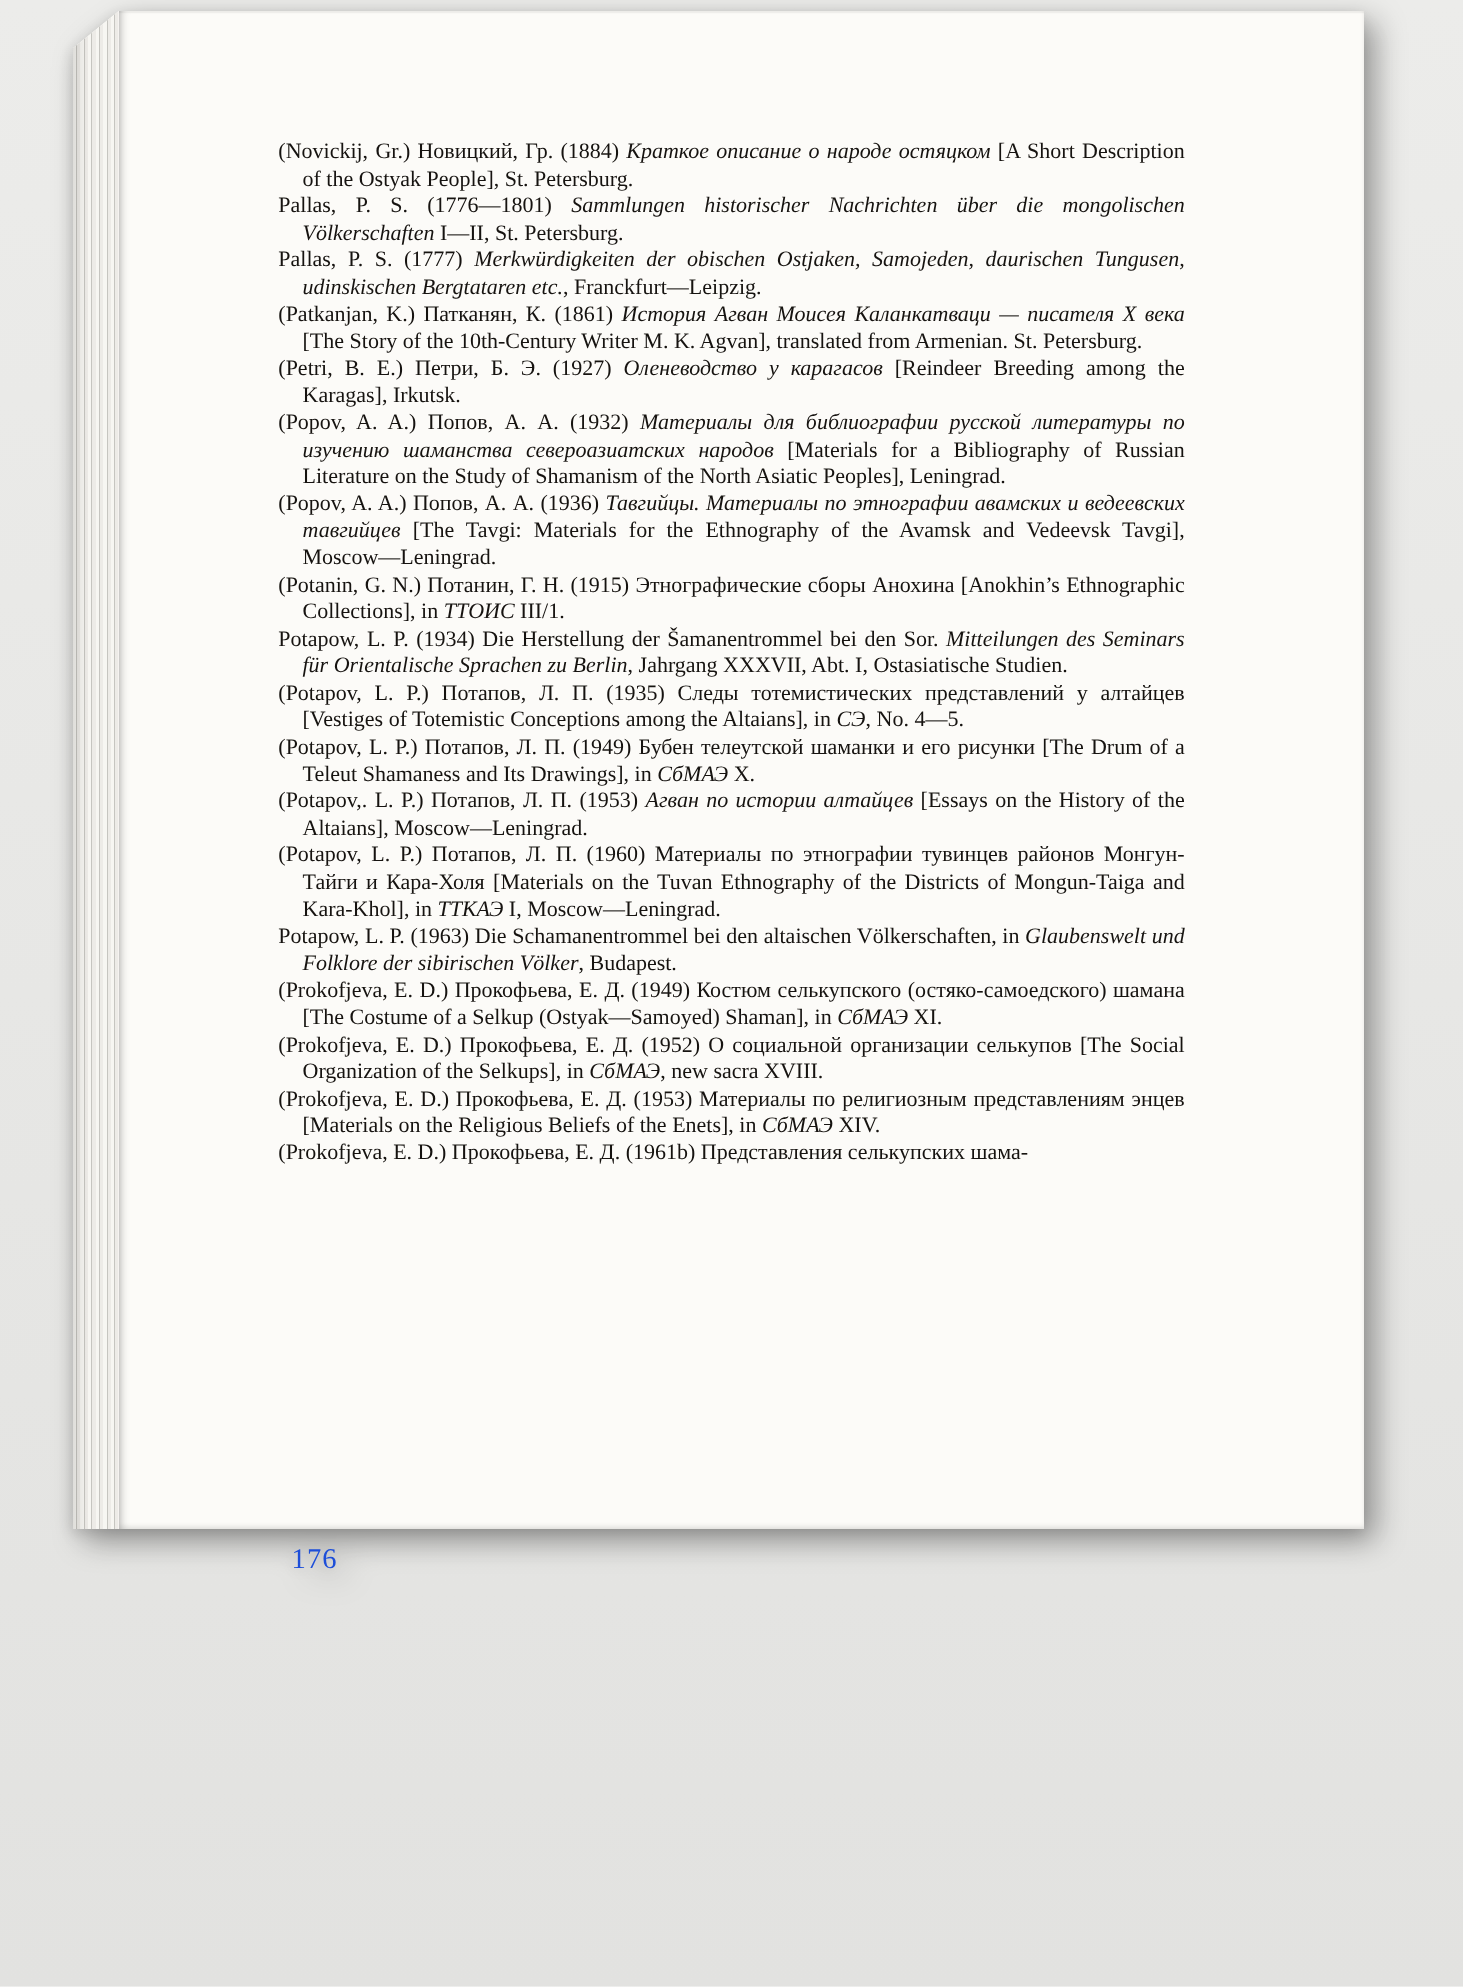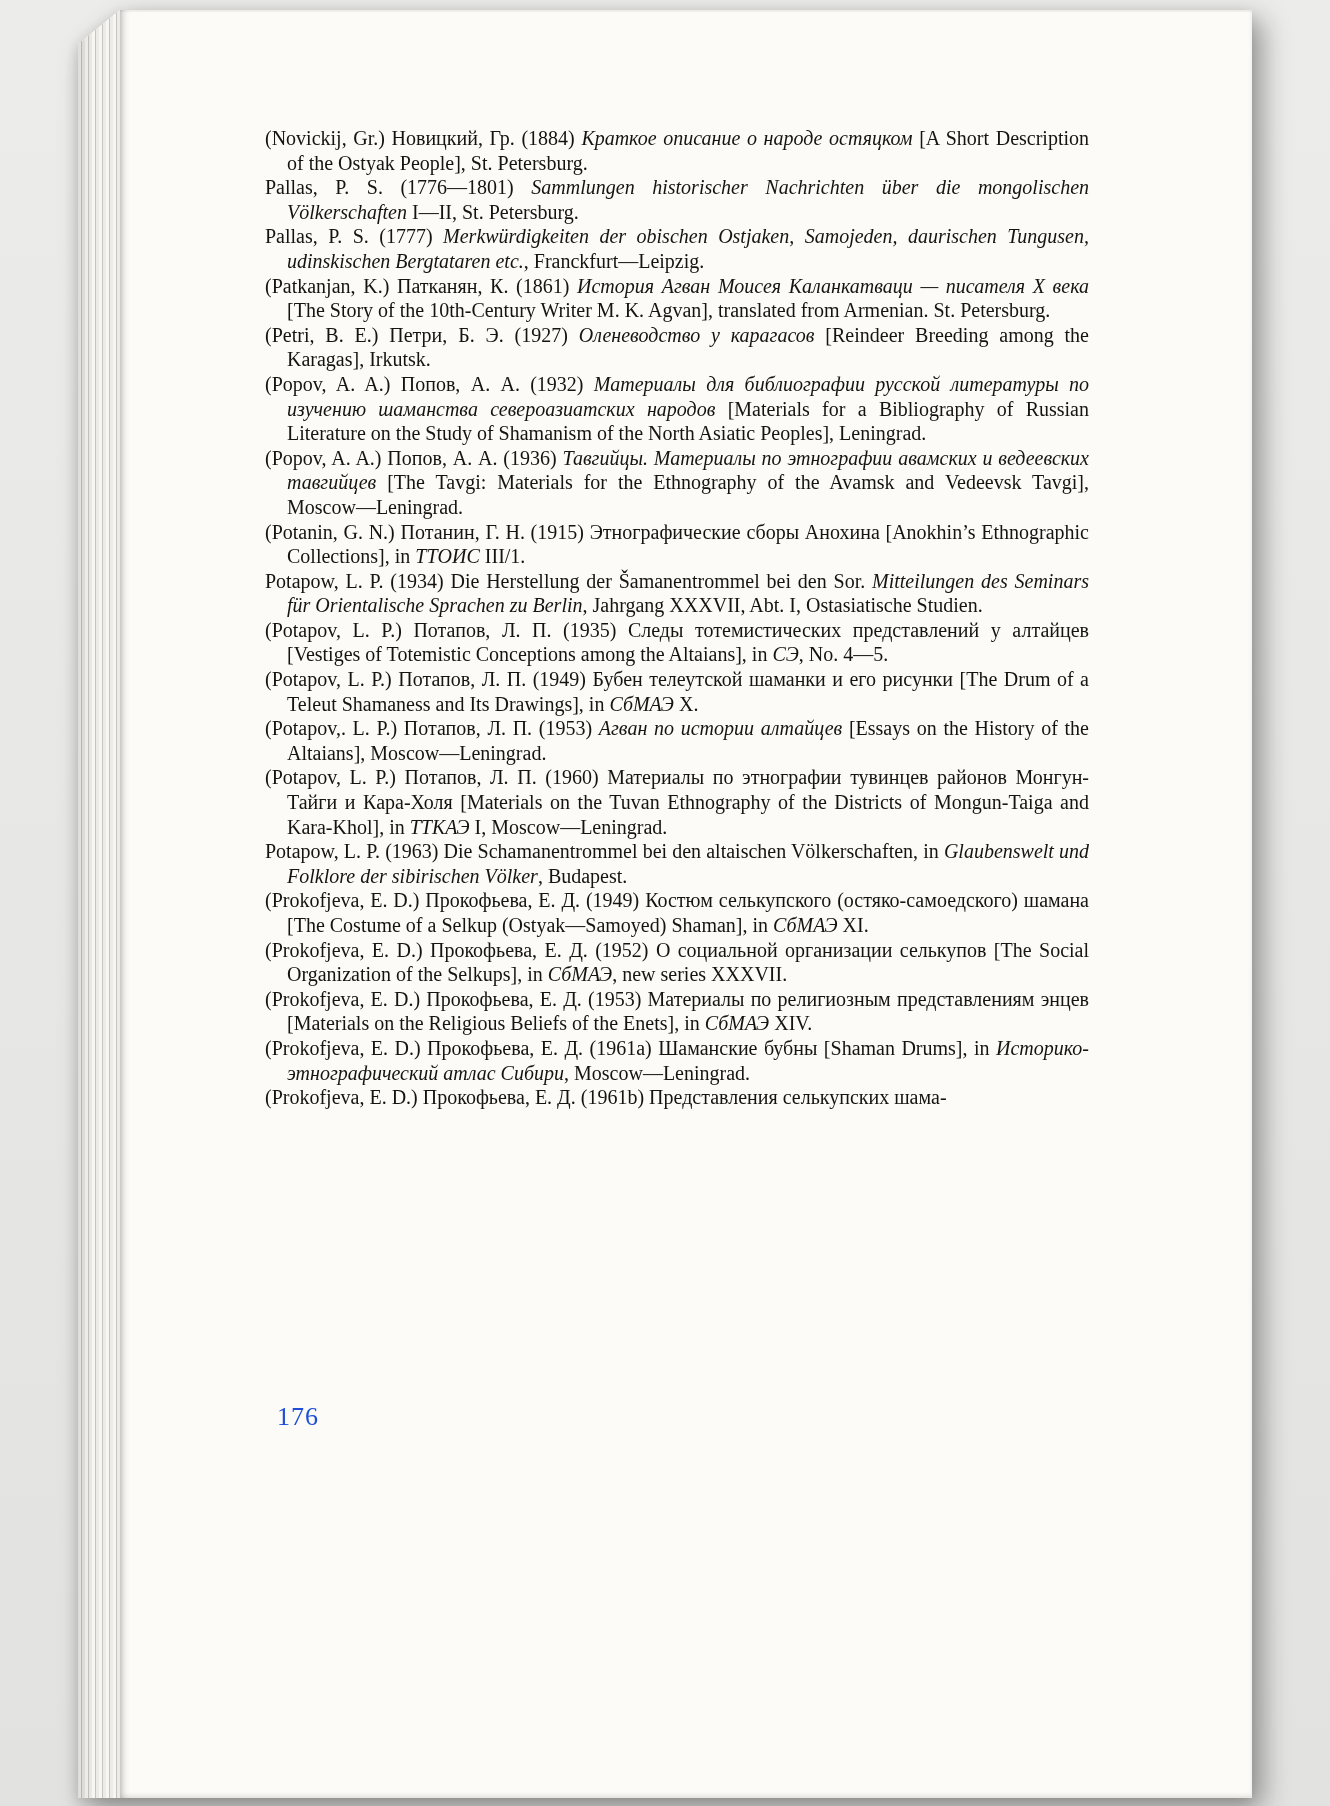--- a/index.html
+++ b/index.html
@@ -9,24 +9,24 @@
   body {
     width: 1330px;
     height: 1806px;
     position: relative;
     overflow: hidden;
     background: linear-gradient(180deg, #ececea 0%, #e6e6e4 60%, #e2e2e0 100%);
     font-family: "Liberation Serif", "DejaVu Serif", serif;
   }
   .book {
     position: absolute;
-    left: 78px;
+    left: 66px;
     top: 10px;
     width: 1174px;
-    height: 1788px;
+    height: 1380px;
     filter: drop-shadow(10px 10px 14px rgba(0,0,0,0.35)) drop-shadow(-2px 4px 6px rgba(0,0,0,0.12));
   }
   .book-shape {
     position: absolute;
     inset: 0;
     background: #fbfaf7;
     clip-path: polygon(42px 0, 100% 0, 100% 100%, 0 100%, 0 34px);
   }
   .page-edges {
     position: absolute;
@@ -97,20 +97,19 @@
         <p class="entry"><span>(Popov, A. A.) Попов, А. А. (1932) </span><i>Материалы для библиографии русской литературы по изучению шаманства североазиатских народов</i><span> [Materials for a Bibliography of Russian Literature on the Study of Shamanism of the North Asiatic Peoples], Leningrad.</span></p>
         <p class="entry"><span>(Popov, A. A.) Попов, А. А. (1936) </span><i>Тавгийцы. Материалы по этнографии авамских и ведеевских тавгийцев</i><span> [The Tavgi: Materials for the Ethnography of the Avamsk and Vedeevsk Tavgi], Moscow—Leningrad.</span></p>
         <p class="entry"><span>(Potanin, G. N.) Потанин, Г. Н. (1915) Этнографические сборы Анохина [Anokhin’s Ethnographic Collections], in </span><i>ТТОИС</i><span> III/1.</span></p>
         <p class="entry"><span>Potapow, L. P. (1934) Die Herstellung der Šamanentrommel bei den Sor. </span><i>Mitteilungen des Seminars für Orientalische Sprachen zu Berlin</i><span>, Jahrgang XXXVII, Abt. I, Ostasiatische Studien.</span></p>
         <p class="entry"><span>(Potapov, L. P.) Потапов, Л. П. (1935) Следы тотемистических представлений у алтайцев [Vestiges of Totemistic Conceptions among the Altaians], in </span><i>СЭ</i><span>, No. 4—5.</span></p>
         <p class="entry"><span>(Potapov, L. P.) Потапов, Л. П. (1949) Бубен телеутской шаманки и его рисунки [The Drum of a Teleut Shamaness and Its Drawings], in </span><i>СбМАЭ</i><span> X.</span></p>
         <p class="entry"><span>(Potapov,. L. P.) Потапов, Л. П. (1953) </span><i>Агван по истории алтайцев</i><span> [Essays on the History of the Altaians], Moscow—Leningrad.</span></p>
         <p class="entry"><span>(Potapov, L. P.) Потапов, Л. П. (1960) Материалы по этнографии тувинцев районов Монгун-Тайги и Кара-Холя [Materials on the Tuvan Ethnography of the Districts of Mongun-Taiga and Kara-Khol], in </span><i>ТТКАЭ</i><span> I, Moscow—Leningrad.</span></p>
         <p class="entry"><span>Potapow, L. P. (1963) Die Schamanentrommel bei den altaischen Völkerschaften, in </span><i>Glaubenswelt und Folklore der sibirischen Völker</i><span>, Budapest.</span></p>
         <p class="entry"><span>(Prokofjeva, E. D.) Прокофьева, Е. Д. (1949) Костюм селькупского (остяко-самоедского) шамана [The Costume of a Selkup (Ostyak—Samoyed) Shaman], in </span><i>СбМАЭ</i><span> XI.</span></p>
-        <p class="entry"><span>(Prokofjeva, E. D.) Прокофьева, Е. Д. (1952) О социальной организации селькупов [The Social Organization of the Selkups], in </span><i>СбМАЭ</i><span>, new series XXXVII.</span></p>
+        <p class="entry"><span>(Prokofjeva, E. D.) Прокофьева, Е. Д. (1952) О социальной организации селькупов [The Social Organization of the Selkups], in </span><i>СбМАЭ</i><span>, new sacra XVIII.</span></p>
         <p class="entry"><span>(Prokofjeva, E. D.) Прокофьева, Е. Д. (1953) Материалы по религиозным представлениям энцев [Materials on the Religious Beliefs of the Enets], in </span><i>СбМАЭ</i><span> XIV.</span></p>
-        <p class="entry"><span>(Prokofjeva, E. D.) Прокофьева, Е. Д. (1961a) Шаманские бубны [Shaman Drums], in </span><i>Историко-этнографический атлас Сибири</i><span>, Moscow—Leningrad.</span></p>
         <p class="entry"><span>(Prokofjeva, E. D.) Прокофьева, Е. Д. (1961b) Представления селькупских шама-</span></p>
       </div>
     <div class="page-number">176</div>
   </div>
 </div>
 
 </body></html>

